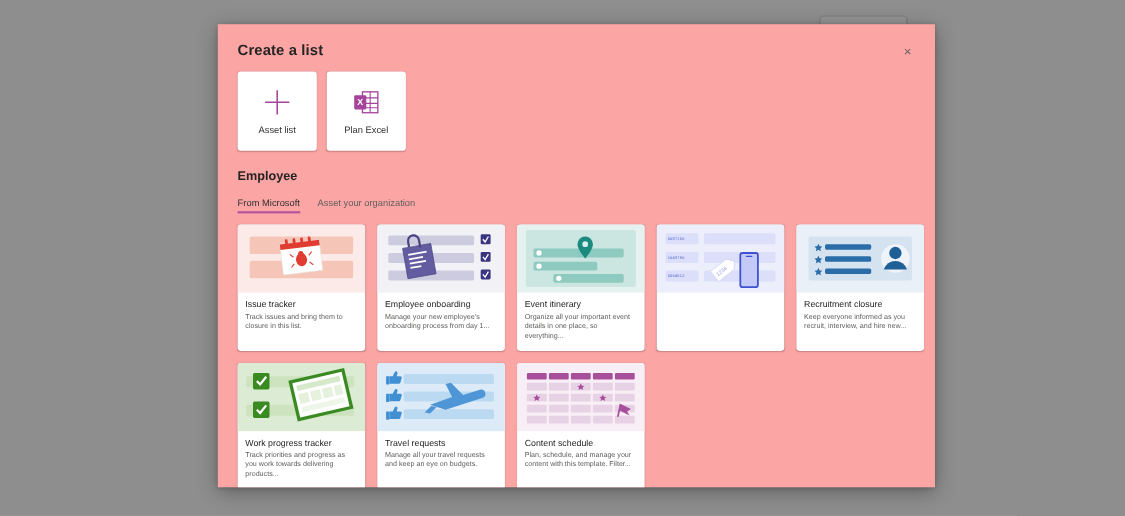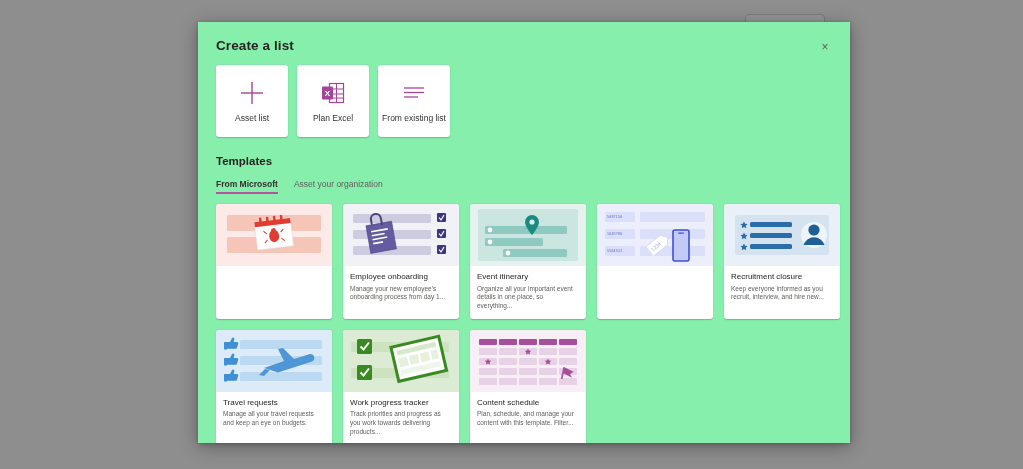--- a/index.html
+++ b/index.html
@@ -18,21 +18,21 @@
     width: 80px; height: 22px;
     border: 1px solid #7b7b7b;
     border-radius: 4px;
     background: #949494;
   }
 
   .dialog {
     position: absolute;
     left: 198px; top: 22px;
     width: 652px; height: 421px;
-    background: #86efac;
+    background: #fca5a5;
     box-shadow: 0 4px 18px rgba(0,0,0,0.32), 0 1px 4px rgba(0,0,0,0.22);
     overflow: hidden;
   }
 
   .dialog-header {
     position: relative;
     padding: 16px 18px 0 18px;
   }
   .dialog-title {
     font-size: 13.5px;
@@ -96,21 +96,21 @@
   }
   .tab {
     font-size: 8.5px;
     color: #605e5c;
     padding-bottom: 5px;
     cursor: pointer;
     position: relative;
   }
   .tab.active {
     color: #323130;
-    font-weight: 700;
+    font-weight: 400;
   }
   .tab.active::after {
     content: "";
     position: absolute;
     left: 0; right: 0; bottom: 0;
     height: 2px;
     background: #a4373a;
     background: #b4549f;
   }
 
@@ -203,34 +203,24 @@
           <line x1="8.5" y1="12" x2="22.5" y2="12" stroke="#a4449a" stroke-width="1"></line>
           <line x1="8.5" y1="16" x2="22.5" y2="16" stroke="#a4449a" stroke-width="1"></line>
           <line x1="15.5" y1="1.5" x2="15.5" y2="20.5" stroke="#a4449a" stroke-width="1"></line>
           <rect x="1" y="4.5" width="11" height="13" rx="1" fill="#a4449a"></rect>
           <text x="6.5" y="13.5" font-size="8" font-weight="bold" fill="#ffffff" text-anchor="middle" font-family="Liberation Sans, sans-serif">X</text>
         </svg>
       </div>
       <div class="lbl">Plan Excel</div>
     </div>
 
-    <div class="create-card">
-      <div class="ic">
-        <svg width="26" height="20" viewBox="0 0 26 20">
-          <line x1="3" y1="5" x2="23" y2="5" stroke="#a4449a" stroke-width="1.3"></line>
-          <line x1="3" y1="9.5" x2="23" y2="9.5" stroke="#a4449a" stroke-width="1.3"></line>
-          <line x1="3" y1="14" x2="17" y2="14" stroke="#a4449a" stroke-width="1.3"></line>
-        </svg>
-      </div>
-      <div class="lbl">From existing list</div>
-    </div>
 
   </div>
 
-  <div class="templates-title">Templates</div>
+  <div class="templates-title">Employee</div>
 
   <div class="tabs">
     <div class="tab active">From Microsoft</div>
     <div class="tab">Asset your organization</div>
   </div>
 
   <div class="tpl-grid">
 
     <div class="tpl-card">
       <div class="thumb t-issue">
@@ -246,20 +236,24 @@
             <rect x="66" y="12" width="2.5" height="7" rx="1" fill="#e03c31"></rect>
             <ellipse cx="58" cy="32" rx="5" ry="6" fill="#e03c31"></ellipse>
             <circle cx="58" cy="26.5" r="2.4" fill="#e03c31"></circle>
             <line x1="51" y1="29" x2="48" y2="26" stroke="#e03c31" stroke-width="1"></line>
             <line x1="65" y1="29" x2="68" y2="26" stroke="#e03c31" stroke-width="1"></line>
             <line x1="51" y1="35" x2="48" y2="38" stroke="#e03c31" stroke-width="1"></line>
             <line x1="65" y1="35" x2="68" y2="38" stroke="#e03c31" stroke-width="1"></line>
           </g>
         </svg>
       </div>
+      <div class="tpl-text">
+        <div class="tpl-name">Issue tracker</div>
+        <div class="tpl-desc">Track issues and bring them to closure in this list.</div>
+      </div>
     </div>
 
     <div class="tpl-card">
       <div class="thumb t-emp">
         <div class="bar" style="left:10px;top:10px;width:78px;height:9px;background:#cdcbdf;"></div>
         <div class="bar" style="left:10px;top:26px;width:78px;height:9px;background:#cdcbdf;"></div>
         <div class="bar" style="left:10px;top:42px;width:78px;height:9px;background:#cdcbdf;"></div>
         <svg width="116" height="62" viewBox="0 0 116 62" style="position:absolute;left:0;top:0;">
           <g fill="#3b3480">
             <rect x="94" y="9" width="9" height="9" rx="1.2"></rect>
@@ -342,46 +336,20 @@
             <polygon points="20,39.5 21.1,41.8 23.6,42.1 21.8,43.8 22.2,46.3 20,45.1 17.8,46.3 18.2,43.8 16.4,42.1 18.9,41.8"></polygon>
           </g>
           <circle cx="90" cy="31" r="13" fill="#eef4fa"></circle>
           <circle cx="90" cy="26" r="5.6" fill="#1d5f96"></circle>
           <path d="M79.5 41 a11 11 0 0 1 21 0 z" fill="#1d5f96"></path>
         </svg>
       </div>
       <div class="tpl-text">
         <div class="tpl-name">Recruitment closure</div>
         <div class="tpl-desc">Keep everyone informed as you recruit, interview, and hire new...</div>
-      </div>
-    </div>
-
-    <div class="tpl-card">
-      <div class="thumb t-travel">
-        <div class="bar" style="left:24px;top:10px;width:82px;height:9px;background:#bcd9f2;"></div>
-        <div class="bar" style="left:24px;top:26px;width:82px;height:9px;background:#bcd9f2;"></div>
-        <div class="bar" style="left:24px;top:42px;width:82px;height:9px;background:#bcd9f2;"></div>
-        <svg width="116" height="62" viewBox="0 0 116 62" style="position:absolute;left:0;top:0;">
-          <g fill="#3f8fd2">
-            <path d="M11 12 h3 l2 -4 a1.4 1.4 0 0 1 2.4 1 l-0.7 3 h3.3 a1.3 1.3 0 0 1 1.2 1.7 l-1.2 4 a1.6 1.6 0 0 1 -1.5 1.1 h-8.5 z"></path>
-            <rect x="8" y="12" width="3" height="7.5" rx="0.6"></rect>
-            <path d="M11 28 h3 l2 -4 a1.4 1.4 0 0 1 2.4 1 l-0.7 3 h3.3 a1.3 1.3 0 0 1 1.2 1.7 l-1.2 4 a1.6 1.6 0 0 1 -1.5 1.1 h-8.5 z"></path>
-            <rect x="8" y="28" width="3" height="7.5" rx="0.6"></rect>
-            <path d="M11 44 h3 l2 -4 a1.4 1.4 0 0 1 2.4 1 l-0.7 3 h3.3 a1.3 1.3 0 0 1 1.2 1.7 l-1.2 4 a1.6 1.6 0 0 1 -1.5 1.1 h-8.5 z"></path>
-            <rect x="8" y="44" width="3" height="7.5" rx="0.6"></rect>
-          </g>
-          <g fill="#4f96d6">
-            <path d="M48 38 l20 -7 l-6 -12 l5 -1 l11 11 l16 -5 a4 4 0 0 1 2 7.6 l-34 11 z"></path>
-            <path d="M54 40 l-6 6 l-5 -1 l6 -6 z"></path>
-          </g>
-        </svg>
-      </div>
-      <div class="tpl-text">
-        <div class="tpl-name">Travel requests</div>
-        <div class="tpl-desc">Manage all your travel requests and keep an eye on budgets.</div>
       </div>
     </div>
 
     <div class="tpl-card">
       <div class="thumb t-work">
         <div class="bar" style="left:8px;top:12px;width:98px;height:10px;background:#cde3bf;"></div>
         <div class="bar" style="left:8px;top:38px;width:98px;height:10px;background:#cde3bf;"></div>
         <svg width="116" height="62" viewBox="0 0 116 62" style="position:absolute;left:0;top:0;">
           <rect x="14" y="9" width="15" height="15" rx="1.5" fill="#3a8a22"></rect>
           <polyline points="17.5,16.5 20.5,19.5 26,12.5" fill="none" stroke="#ffffff" stroke-width="2"></polyline>
@@ -395,20 +363,46 @@
             <rect x="67" y="24" width="9" height="9" fill="#e5f1dd"></rect>
             <rect x="78" y="24" width="9" height="9" fill="#e5f1dd"></rect>
             <rect x="89" y="24" width="7" height="9" fill="#e5f1dd"></rect>
             <rect x="56" y="36" width="40" height="5" fill="#eef5e9"></rect>
           </g>
         </svg>
       </div>
       <div class="tpl-text">
         <div class="tpl-name">Work progress tracker</div>
         <div class="tpl-desc">Track priorities and progress as you work towards delivering products...</div>
+      </div>
+    </div>
+
+    <div class="tpl-card">
+      <div class="thumb t-travel">
+        <div class="bar" style="left:24px;top:10px;width:82px;height:9px;background:#bcd9f2;"></div>
+        <div class="bar" style="left:24px;top:26px;width:82px;height:9px;background:#bcd9f2;"></div>
+        <div class="bar" style="left:24px;top:42px;width:82px;height:9px;background:#bcd9f2;"></div>
+        <svg width="116" height="62" viewBox="0 0 116 62" style="position:absolute;left:0;top:0;">
+          <g fill="#3f8fd2">
+            <path d="M11 12 h3 l2 -4 a1.4 1.4 0 0 1 2.4 1 l-0.7 3 h3.3 a1.3 1.3 0 0 1 1.2 1.7 l-1.2 4 a1.6 1.6 0 0 1 -1.5 1.1 h-8.5 z"></path>
+            <rect x="8" y="12" width="3" height="7.5" rx="0.6"></rect>
+            <path d="M11 28 h3 l2 -4 a1.4 1.4 0 0 1 2.4 1 l-0.7 3 h3.3 a1.3 1.3 0 0 1 1.2 1.7 l-1.2 4 a1.6 1.6 0 0 1 -1.5 1.1 h-8.5 z"></path>
+            <rect x="8" y="28" width="3" height="7.5" rx="0.6"></rect>
+            <path d="M11 44 h3 l2 -4 a1.4 1.4 0 0 1 2.4 1 l-0.7 3 h3.3 a1.3 1.3 0 0 1 1.2 1.7 l-1.2 4 a1.6 1.6 0 0 1 -1.5 1.1 h-8.5 z"></path>
+            <rect x="8" y="44" width="3" height="7.5" rx="0.6"></rect>
+          </g>
+          <g fill="#4f96d6">
+            <path d="M48 38 l20 -7 l-6 -12 l5 -1 l11 11 l16 -5 a4 4 0 0 1 2 7.6 l-34 11 z"></path>
+            <path d="M54 40 l-6 6 l-5 -1 l6 -6 z"></path>
+          </g>
+        </svg>
+      </div>
+      <div class="tpl-text">
+        <div class="tpl-name">Travel requests</div>
+        <div class="tpl-desc">Manage all your travel requests and keep an eye on budgets.</div>
       </div>
     </div>
 
     <div class="tpl-card">
       <div class="thumb t-content">
         <svg width="116" height="62" viewBox="0 0 116 62" style="position:absolute;left:0;top:0;">
           <g fill="#a84f9c">
             <rect x="9" y="9" width="18" height="6" rx="1"></rect>
             <rect x="29" y="9" width="18" height="6" rx="1"></rect>
             <rect x="49" y="9" width="18" height="6" rx="1"></rect>

